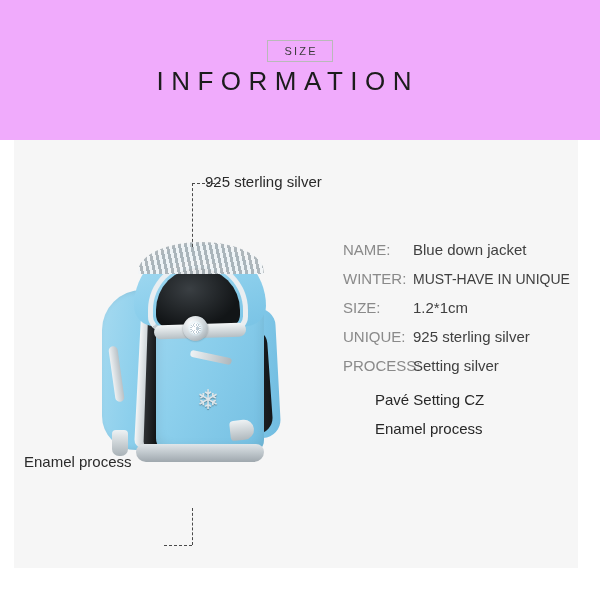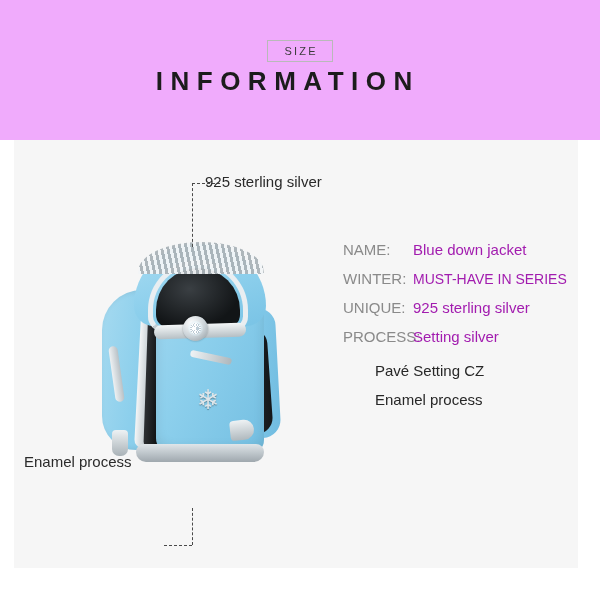--- a/index.html
+++ b/index.html
@@ -42,21 +42,21 @@
     text-indent: 2.2px;
   }
   .title {
     position: absolute;
     left: 0; top: 66px;
     width: 568px;
     font-size: 26px;
     letter-spacing: 7.5px;
     color: #1c1c1c;
     text-indent: 7.5px;
-    font-weight: 700;
+    font-weight: 400;
   }
   .subtitle {
     position: absolute;
     left: 0; top: 101px;
     width: 600px;
     font-size: 12px;
     letter-spacing: 2px;
     color: #555555;
     text-indent: 2px;
   }
@@ -287,21 +287,21 @@
   }
   .spec-label {
     width: 70px;
     flex: 0 0 70px;
     font-size: 15px;
     color: #8a8a8a;
     line-height: 20px;
   }
   .spec-value {
     font-size: 15px;
-    color: #a21caf;
+    color: #404040;
     line-height: 20px;
     text-align: right;
   }
   .spec-value.small {
     font-size: 14px;
   }
   .spec-extra {
     margin-left: 32px;
     font-size: 15px;
     color: #272727;
@@ -356,23 +356,27 @@
 
   <div class="specs">
 
     <div class="spec-row">
       <div class="spec-label">NAME:</div>
       <div class="spec-value">Blue down jacket</div>
     </div>
 
     <div class="spec-row">
       <div class="spec-label">WINTER:</div>
-      <div class="spec-value small">MUST-HAVE IN SERIES</div>
-    </div>
-
+      <div class="spec-value small">MUST-HAVE IN UNIQUE</div>
+    </div>
+
+    <div class="spec-row">
+      <div class="spec-label">SIZE:</div>
+      <div class="spec-value">1.2*1cm</div>
+    </div>
 
     <div class="spec-row">
       <div class="spec-label">UNIQUE:</div>
       <div class="spec-value">925 sterling silver</div>
     </div>
 
     <div class="spec-row">
       <div class="spec-label">PROCESS:</div>
       <div class="spec-value">Setting silver</div>
     </div>

